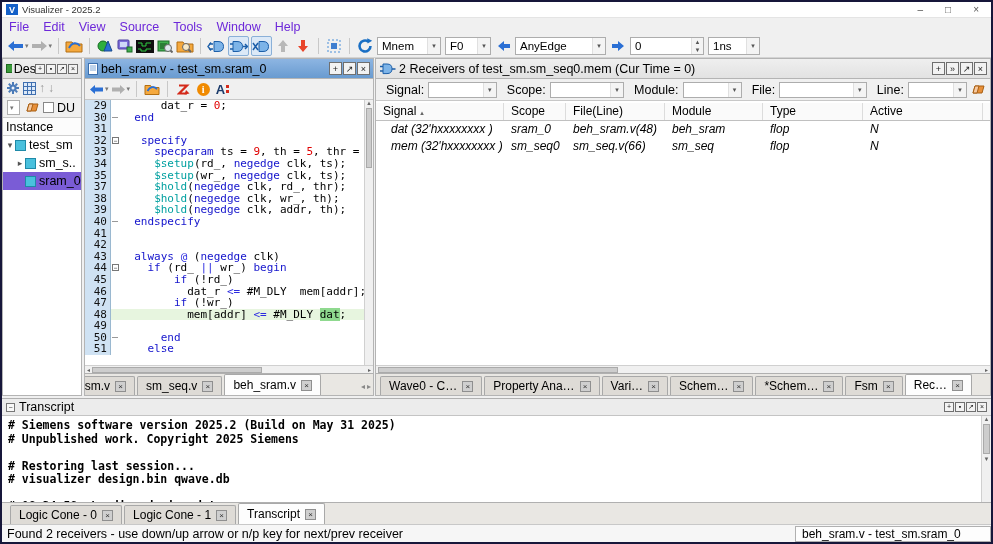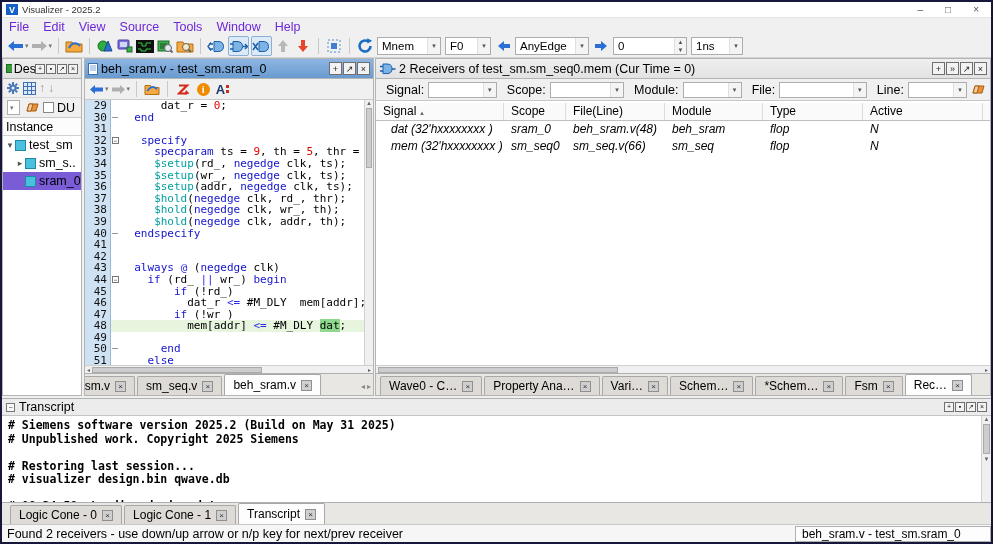--- a/index.html
+++ b/index.html
@@ -256,21 +256,21 @@
       </span>
     <span class="combo" style="width:46px">
         <span>F0</span>
         <span class="cbtn">▾</span>
       </span>
     <span class="tbtn">
         <svg width="15" height="12">
           <path d="M8 1 v3 h6 v4 h-6 v3 L2 6 Z" fill="#2a6fd4"></path>
         </svg>
       </span>
-    <span class="combo" style="width:74px">
+    <span class="combo" style="width:91px">
         <span>AnyEdge</span>
         <span class="cbtn">▾</span>
       </span>
     <span class="tbtn">
         <svg width="15" height="12">
           <path d="M7 1 v3 H1 v4 h6 v3 l6 -5 Z" fill="#2a6fd4"></path>
         </svg>
       </span>
     <span class="spin">
         <span>0</span>
@@ -458,27 +458,20 @@
           <span class="lbody">
             <span class="fold"></span>
             <span class="ct"><span class="tok-p">     </span><span class="tok-s">$setup</span><span class="tok-p">(rd_, </span><span class="tok-k">negedge</span><span class="tok-p"> clk, ts);</span></span>
           </span>
         </div>
         <div class="codeline">
           <span class="gut">35</span>
           <span class="lbody">
             <span class="fold"></span>
             <span class="ct"><span class="tok-p">     </span><span class="tok-s">$setup</span><span class="tok-p">(wr_, </span><span class="tok-k">negedge</span><span class="tok-p"> clk, ts);</span></span>
-          </span>
-        </div>
-        <div class="codeline">
-          <span class="gut">36</span>
-          <span class="lbody">
-            <span class="fold"></span>
-            <span class="ct"><span class="tok-p">     </span><span class="tok-s">$setup</span><span class="tok-p">(addr, </span><span class="tok-k">negedge</span><span class="tok-p"> clk, ts);</span></span>
           </span>
         </div>
         <div class="codeline">
           <span class="gut">37</span>
           <span class="lbody">
             <span class="fold"></span>
             <span class="ct"><span class="tok-p">     </span><span class="tok-s">$hold</span><span class="tok-p">(</span><span class="tok-k">negedge</span><span class="tok-p"> clk, rd_, thr);</span></span>
           </span>
         </div>
         <div class="codeline">

